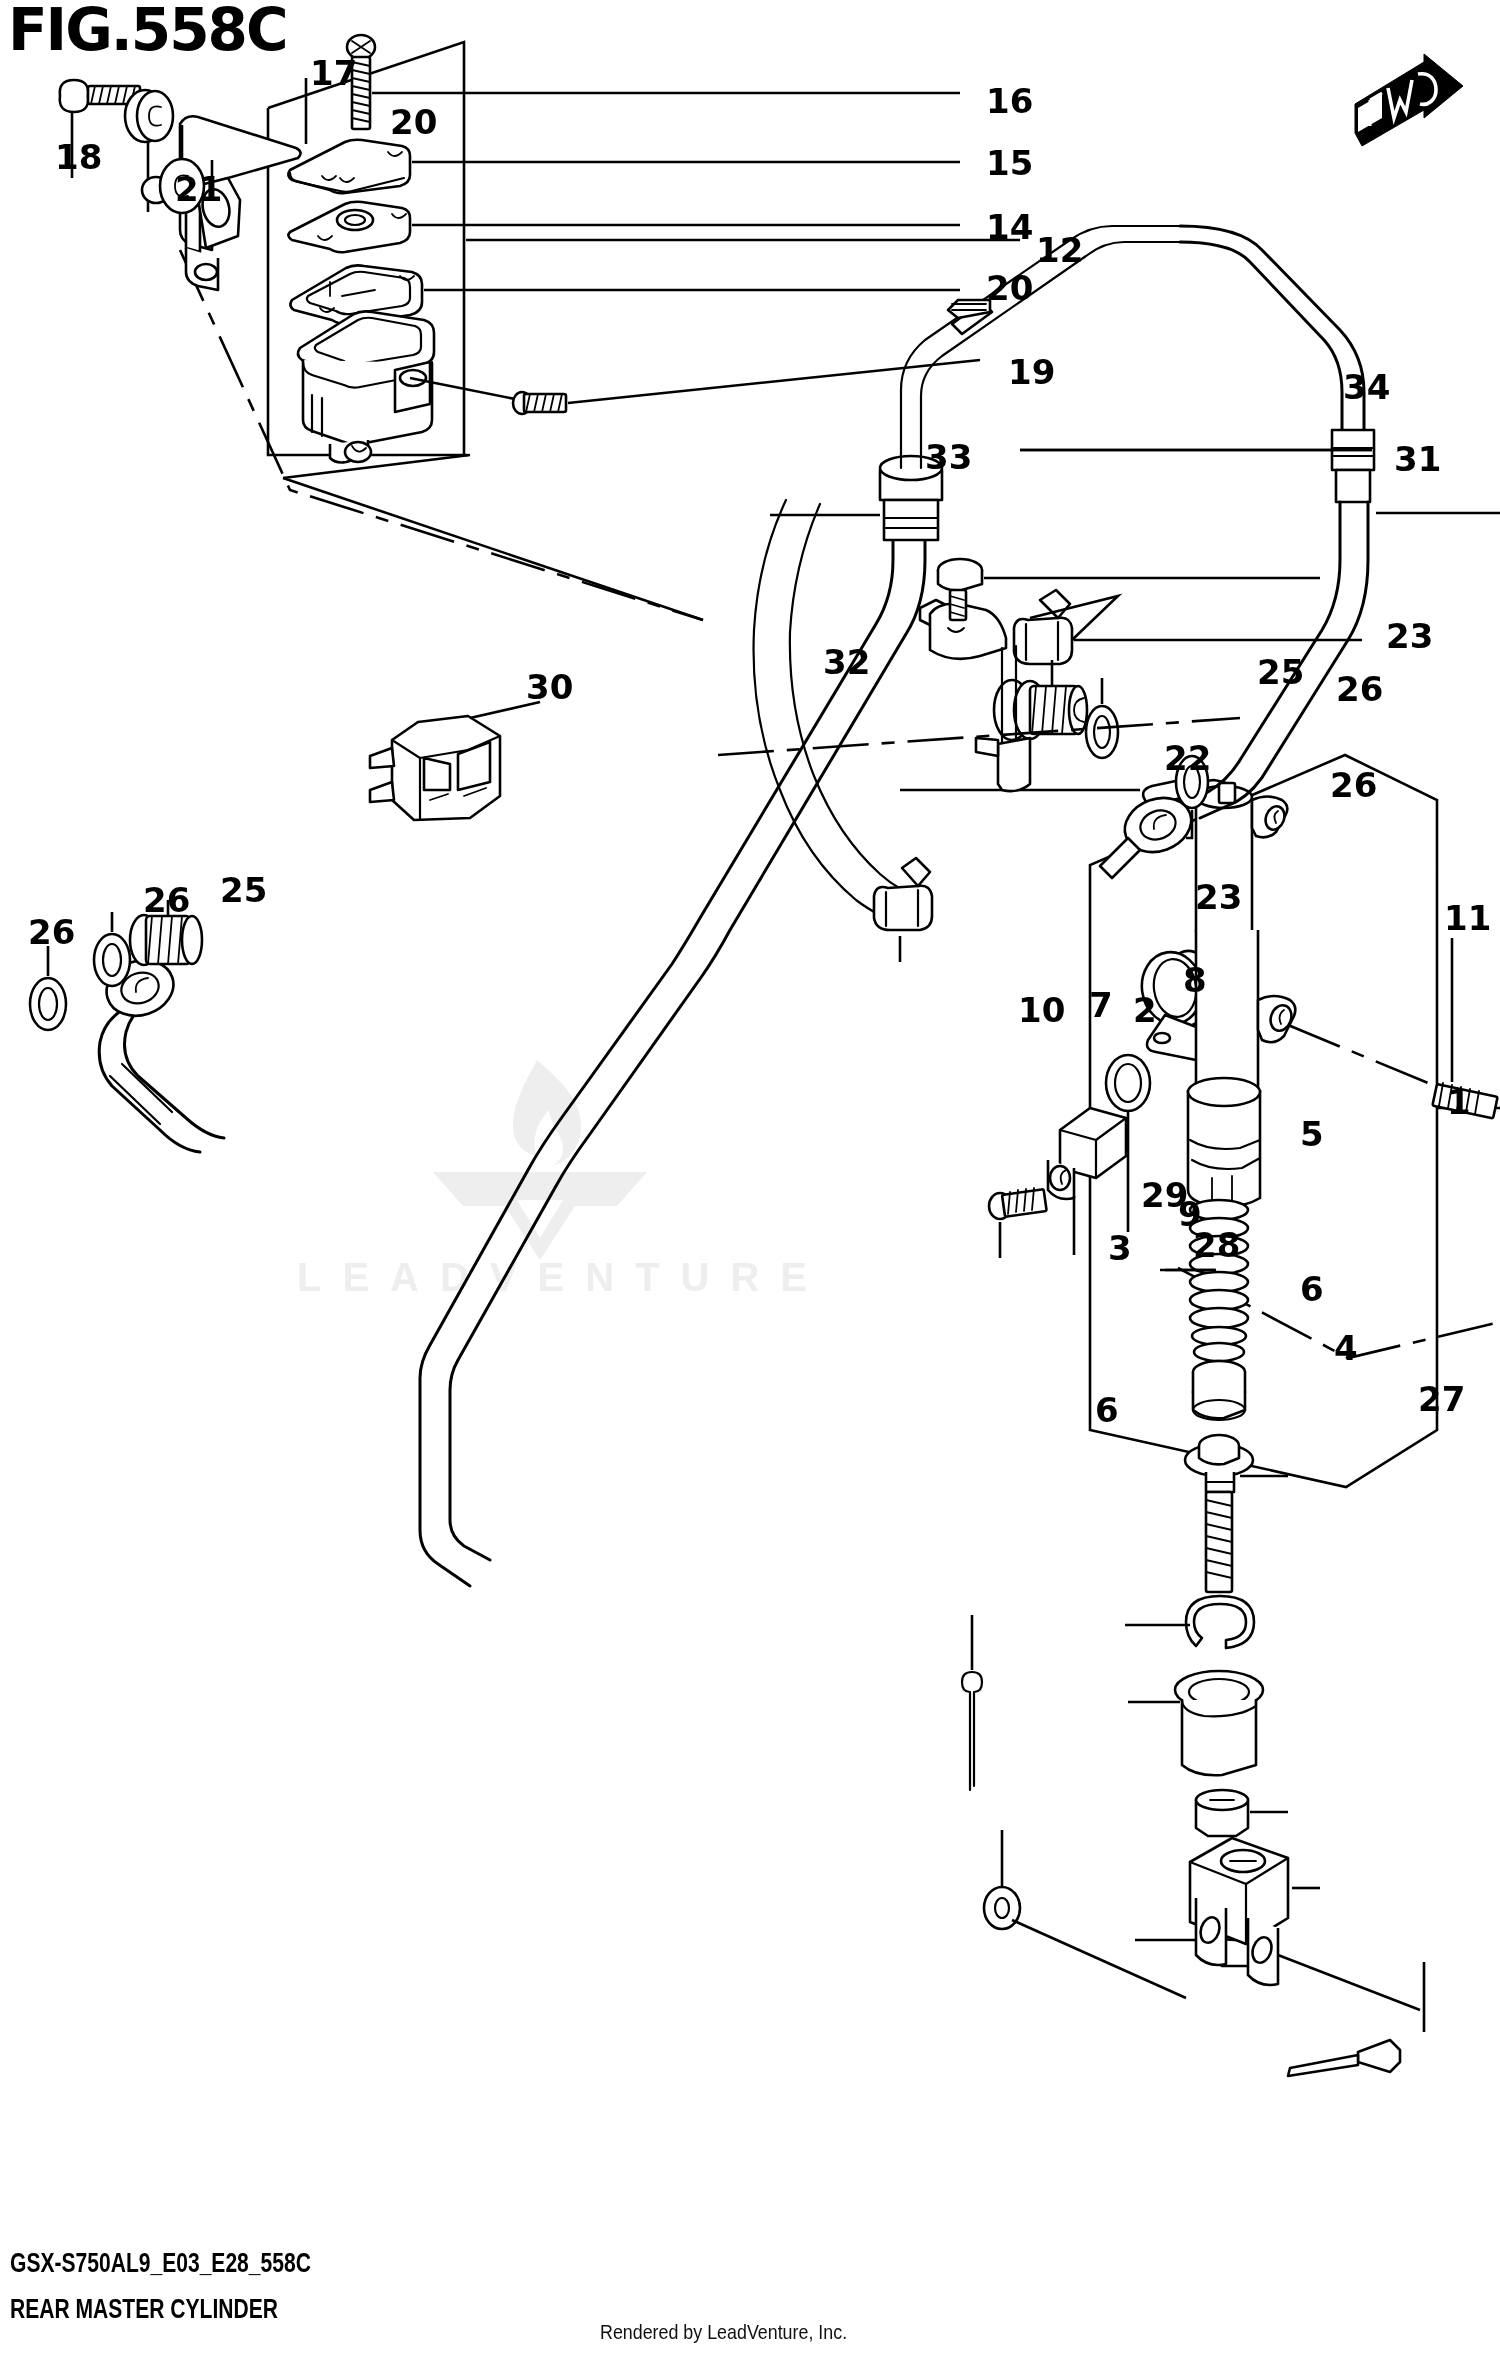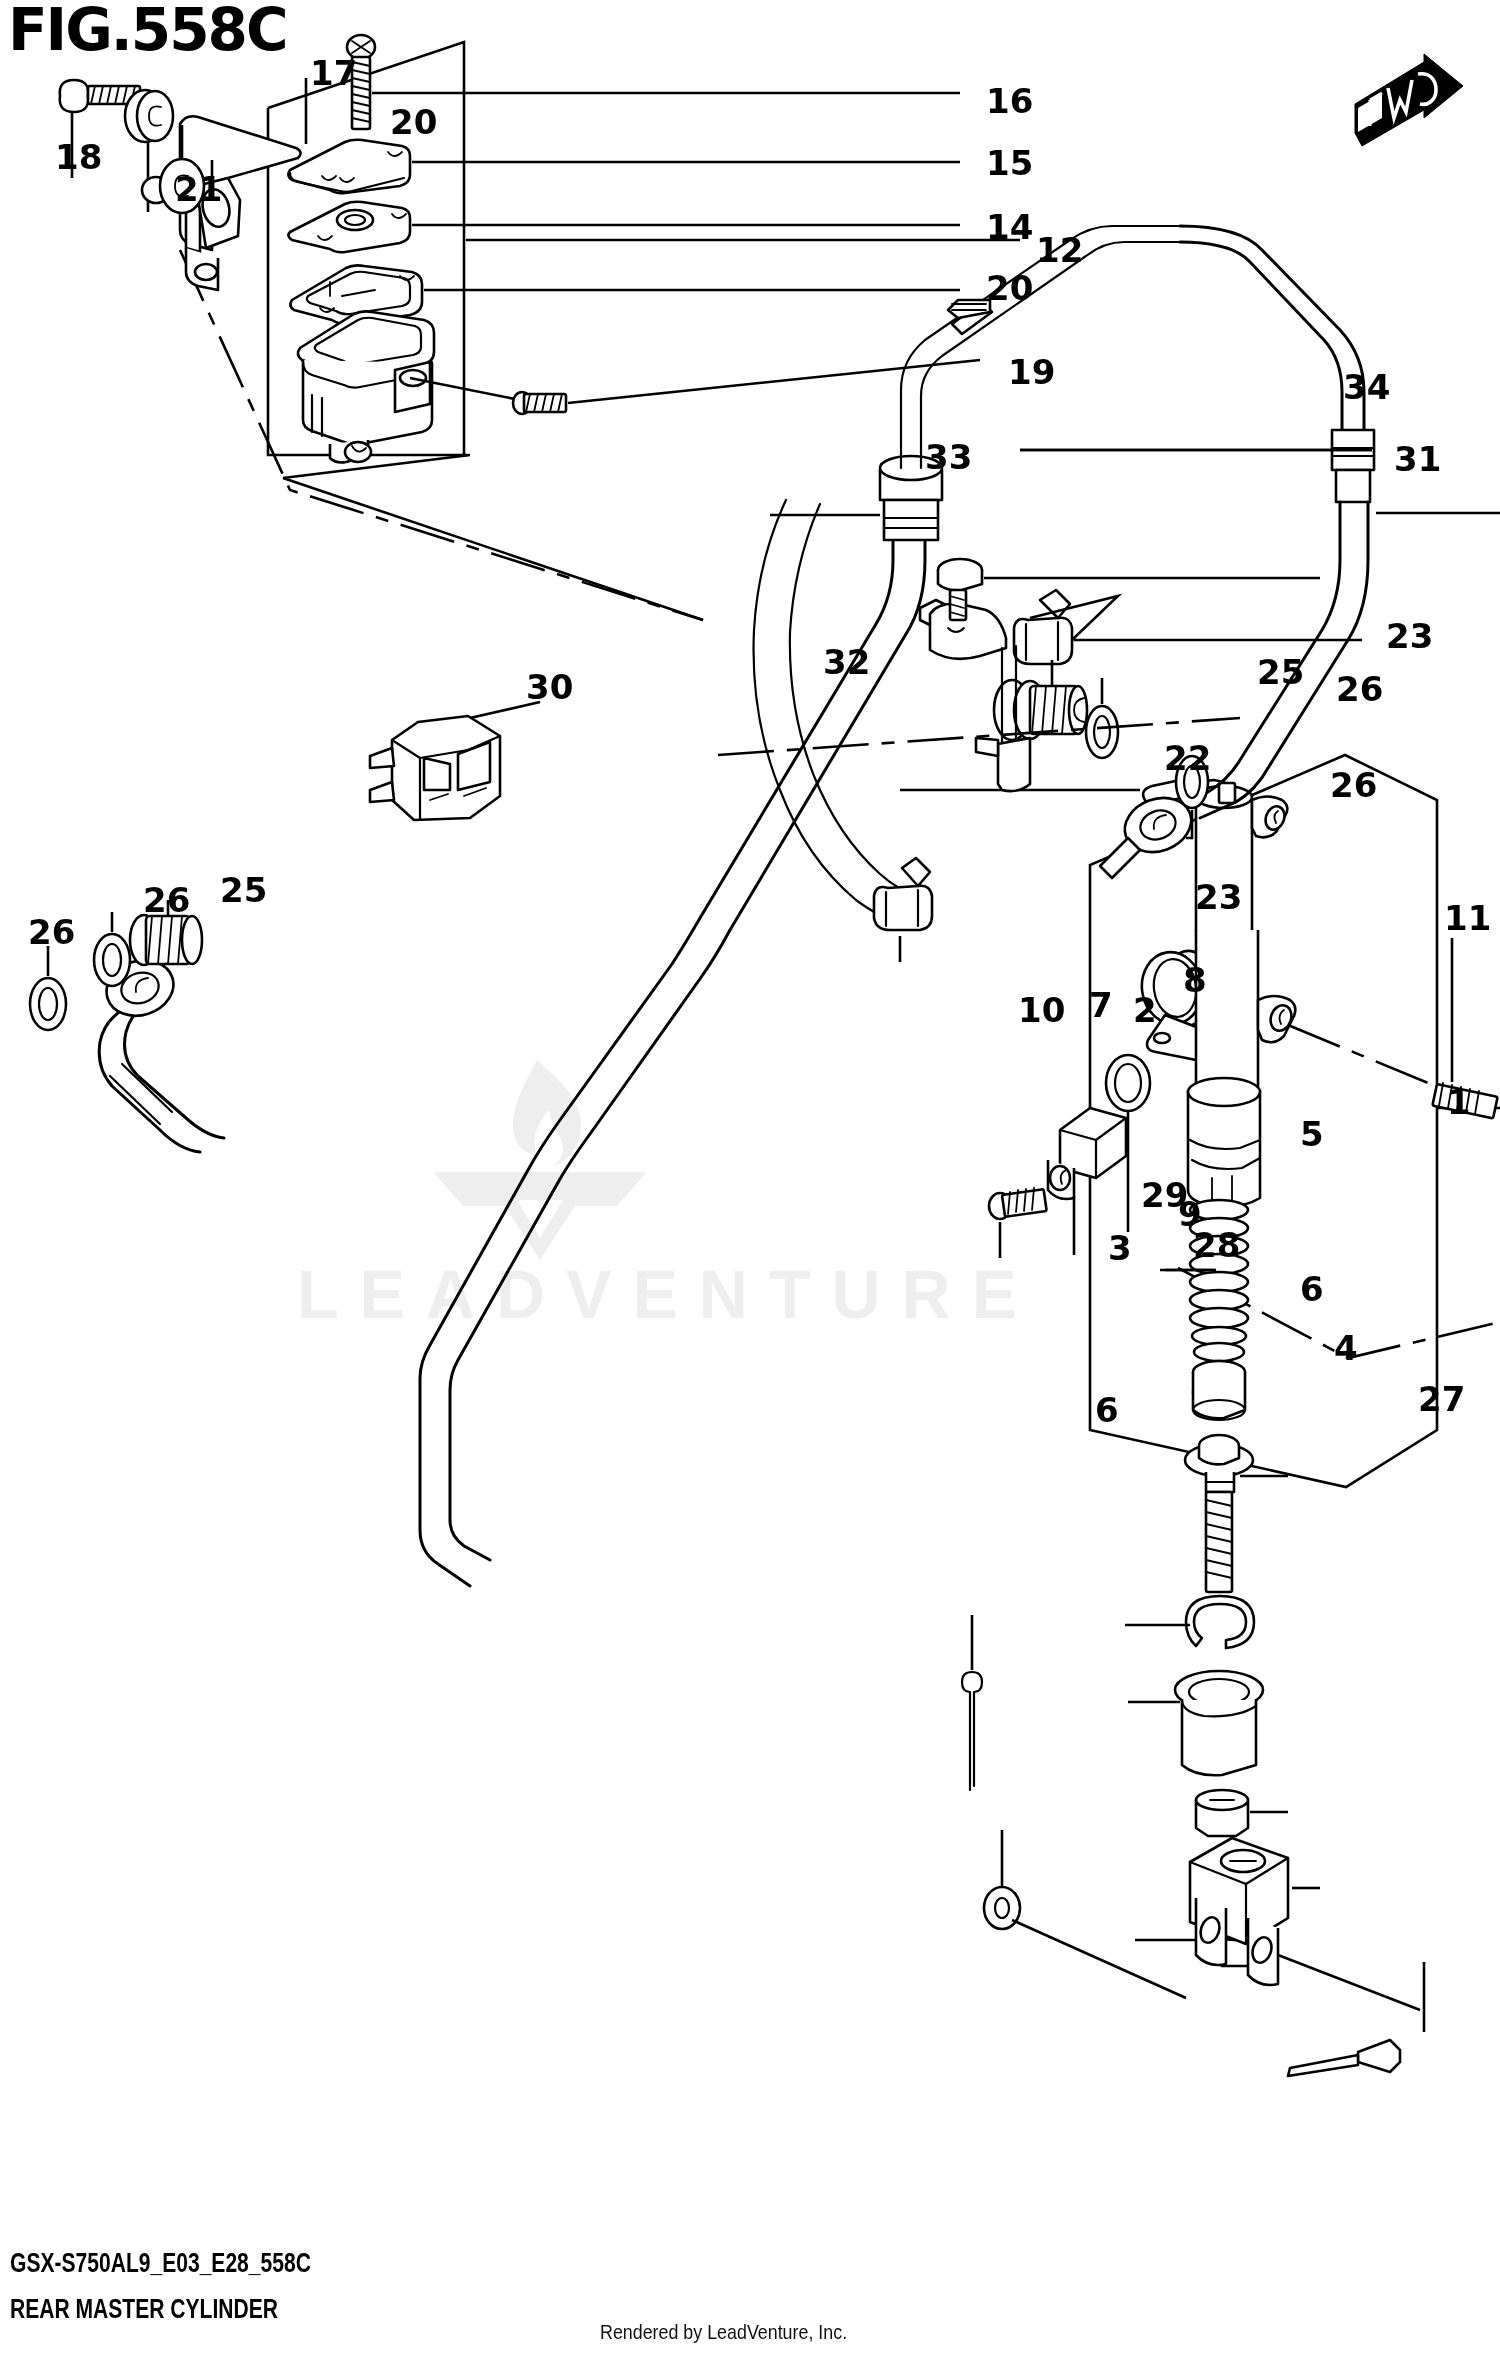--- a/index.html
+++ b/index.html
@@ -19,21 +19,21 @@
   
   .foot{position:absolute;font-family:"Liberation Sans", sans-serif;}
   .foot-code{left:10px;top:2248px;font-size:27px;font-weight:bold;
     transform:scaleX(0.78);transform-origin:left top;letter-spacing:0px;}
   .foot-name{left:10px;top:2294px;font-size:27px;font-weight:bold;
     transform:scaleX(0.78);transform-origin:left top;}
   .foot-render{left:600px;top:2320px;font-size:21px;
     transform:scaleX(0.85);transform-origin:left top;color:#111;}
 
   
-  .wm-text{position:absolute;left:297px;top:1255px;font-size:68px;
+  .wm-text{position:absolute;left:297px;top:1255px;font-size:40px;
     letter-spacing:21px;color:#eeeeee;font-weight:bold;
     font-family:"Liberation Sans", sans-serif;}
   .wm-mark{position:absolute;left:425px;top:1060px;width:230px;height:200px;
     opacity:1;}
 
   svg{overflow:visible;}
   .ln{fill:none;stroke:#000;stroke-width:3;stroke-linecap:round;stroke-linejoin:round;}
   .ln2{fill:none;stroke:#000;stroke-width:2.2;stroke-linecap:round;stroke-linejoin:round;}
   .lnthin{fill:none;stroke:#000;stroke-width:1.8;stroke-linecap:round;}
   .leader{fill:none;stroke:#000;stroke-width:2.6;}

